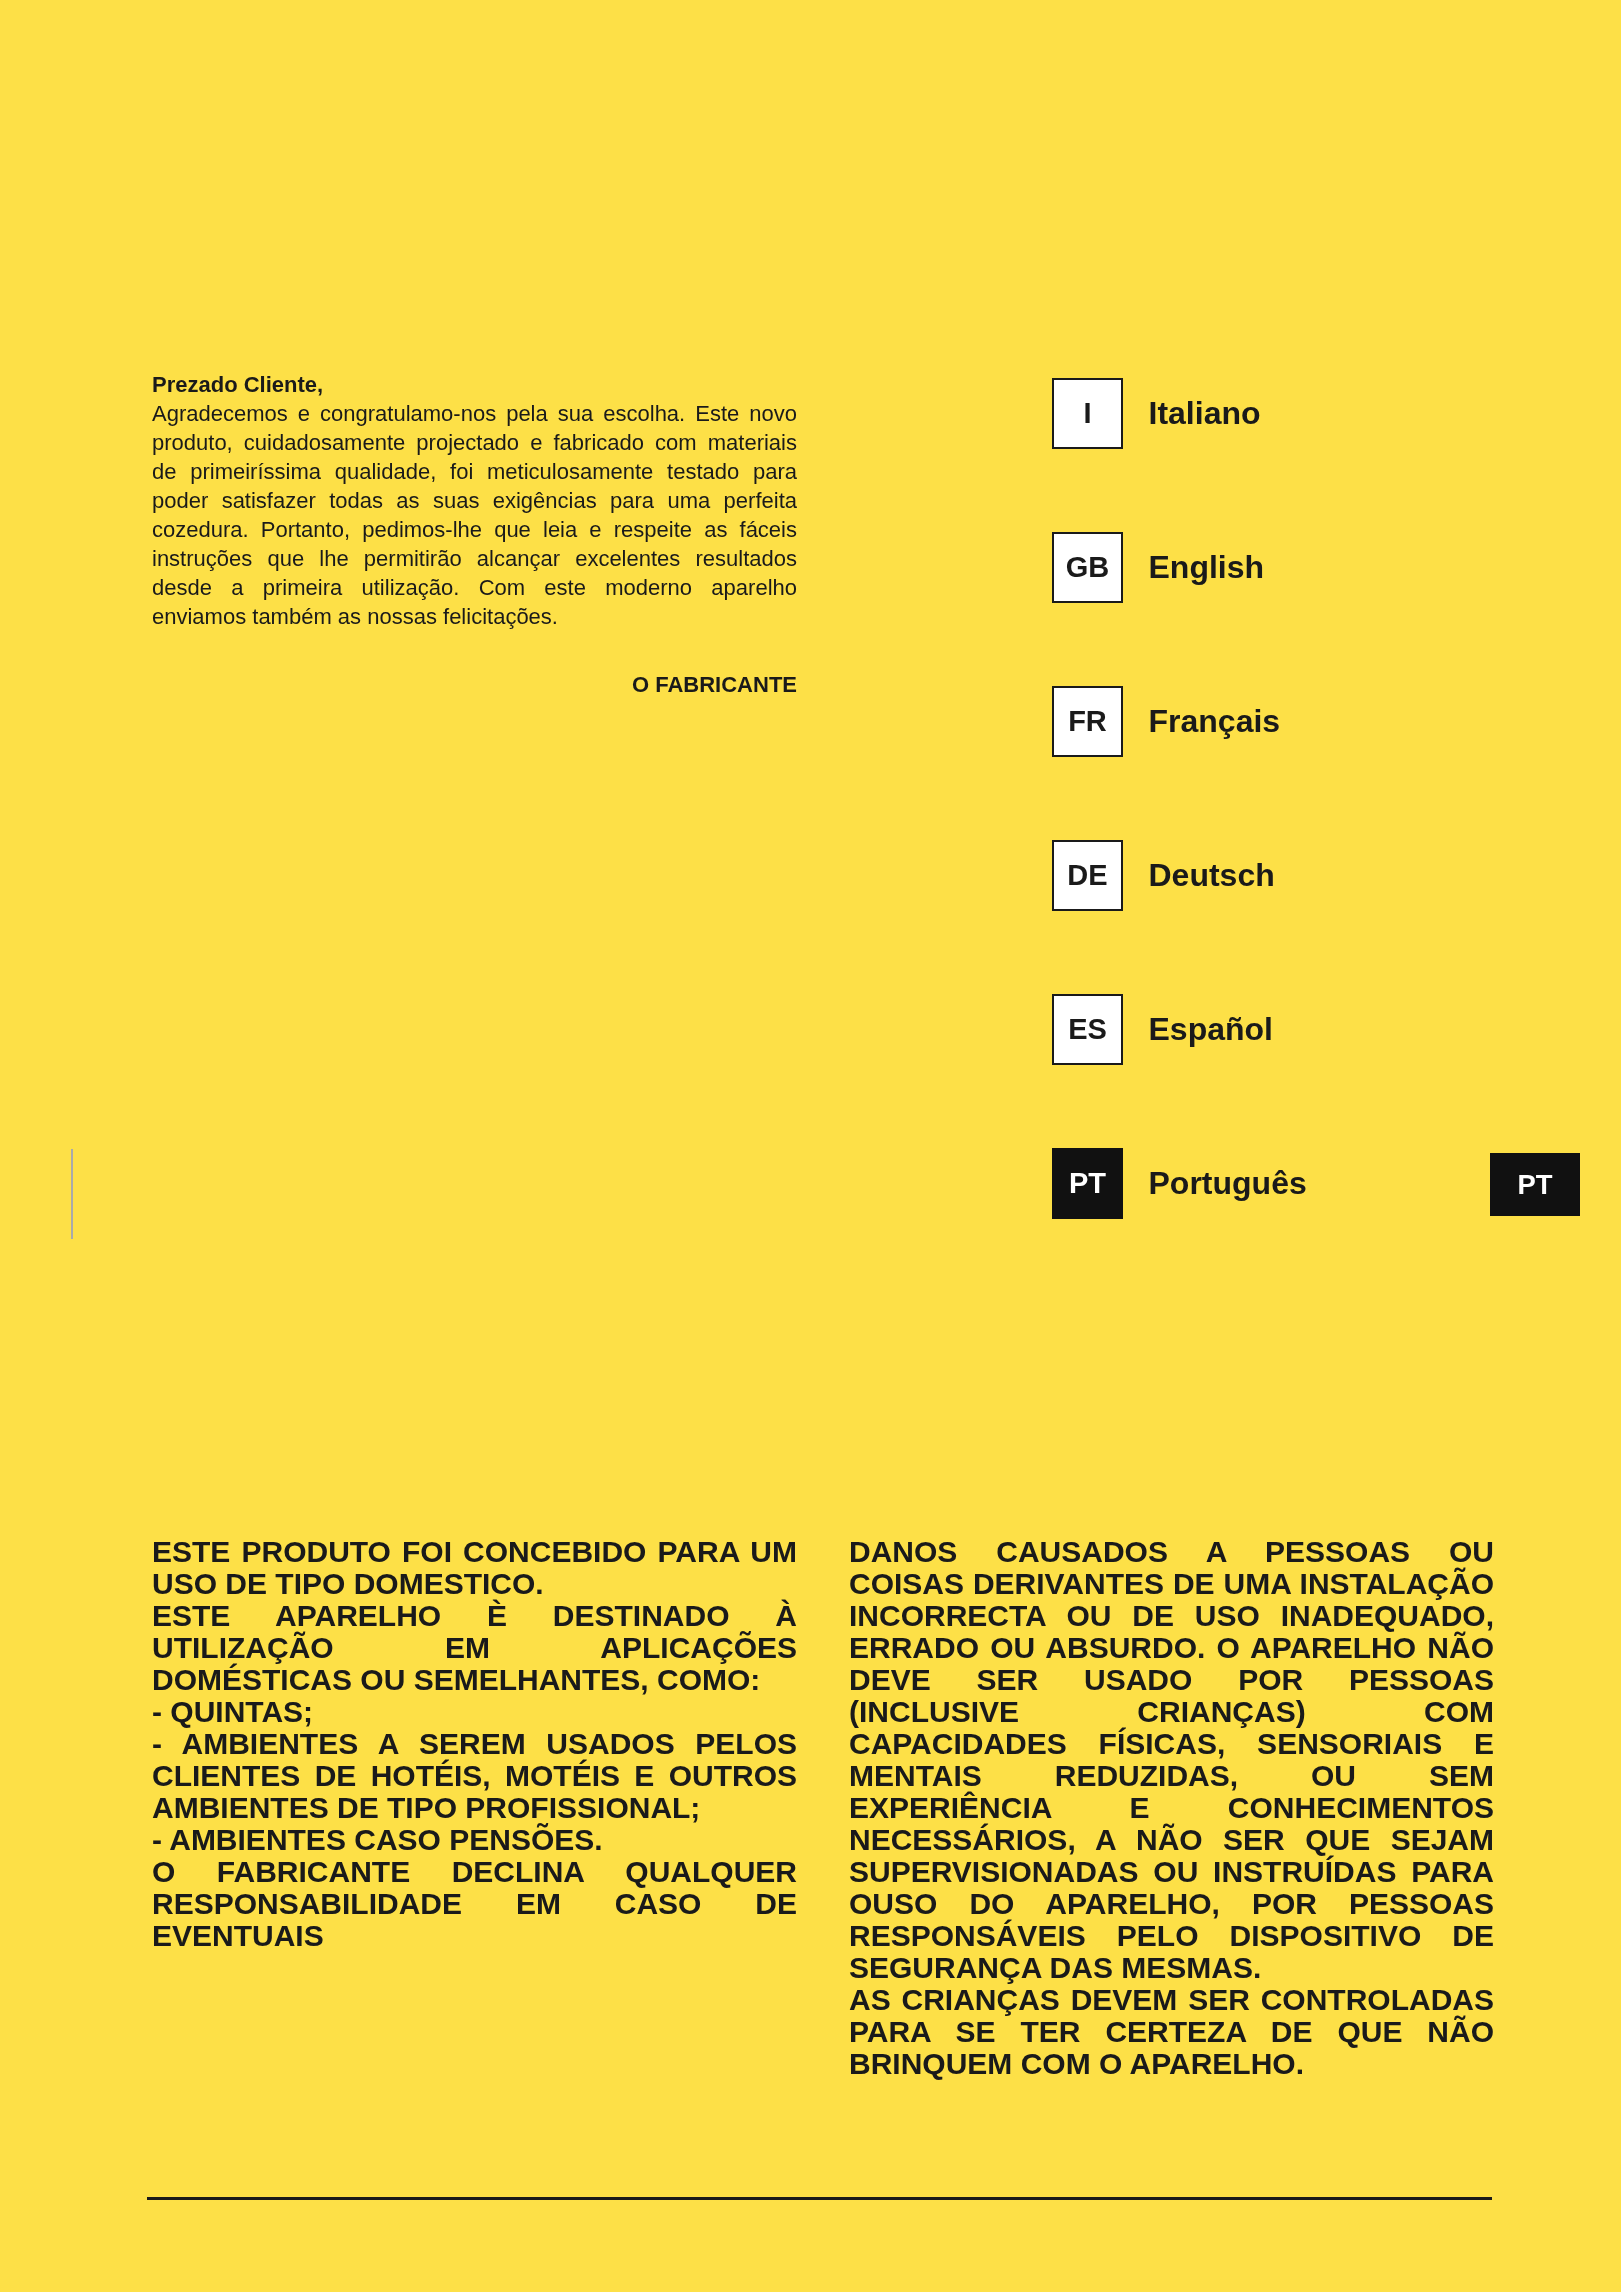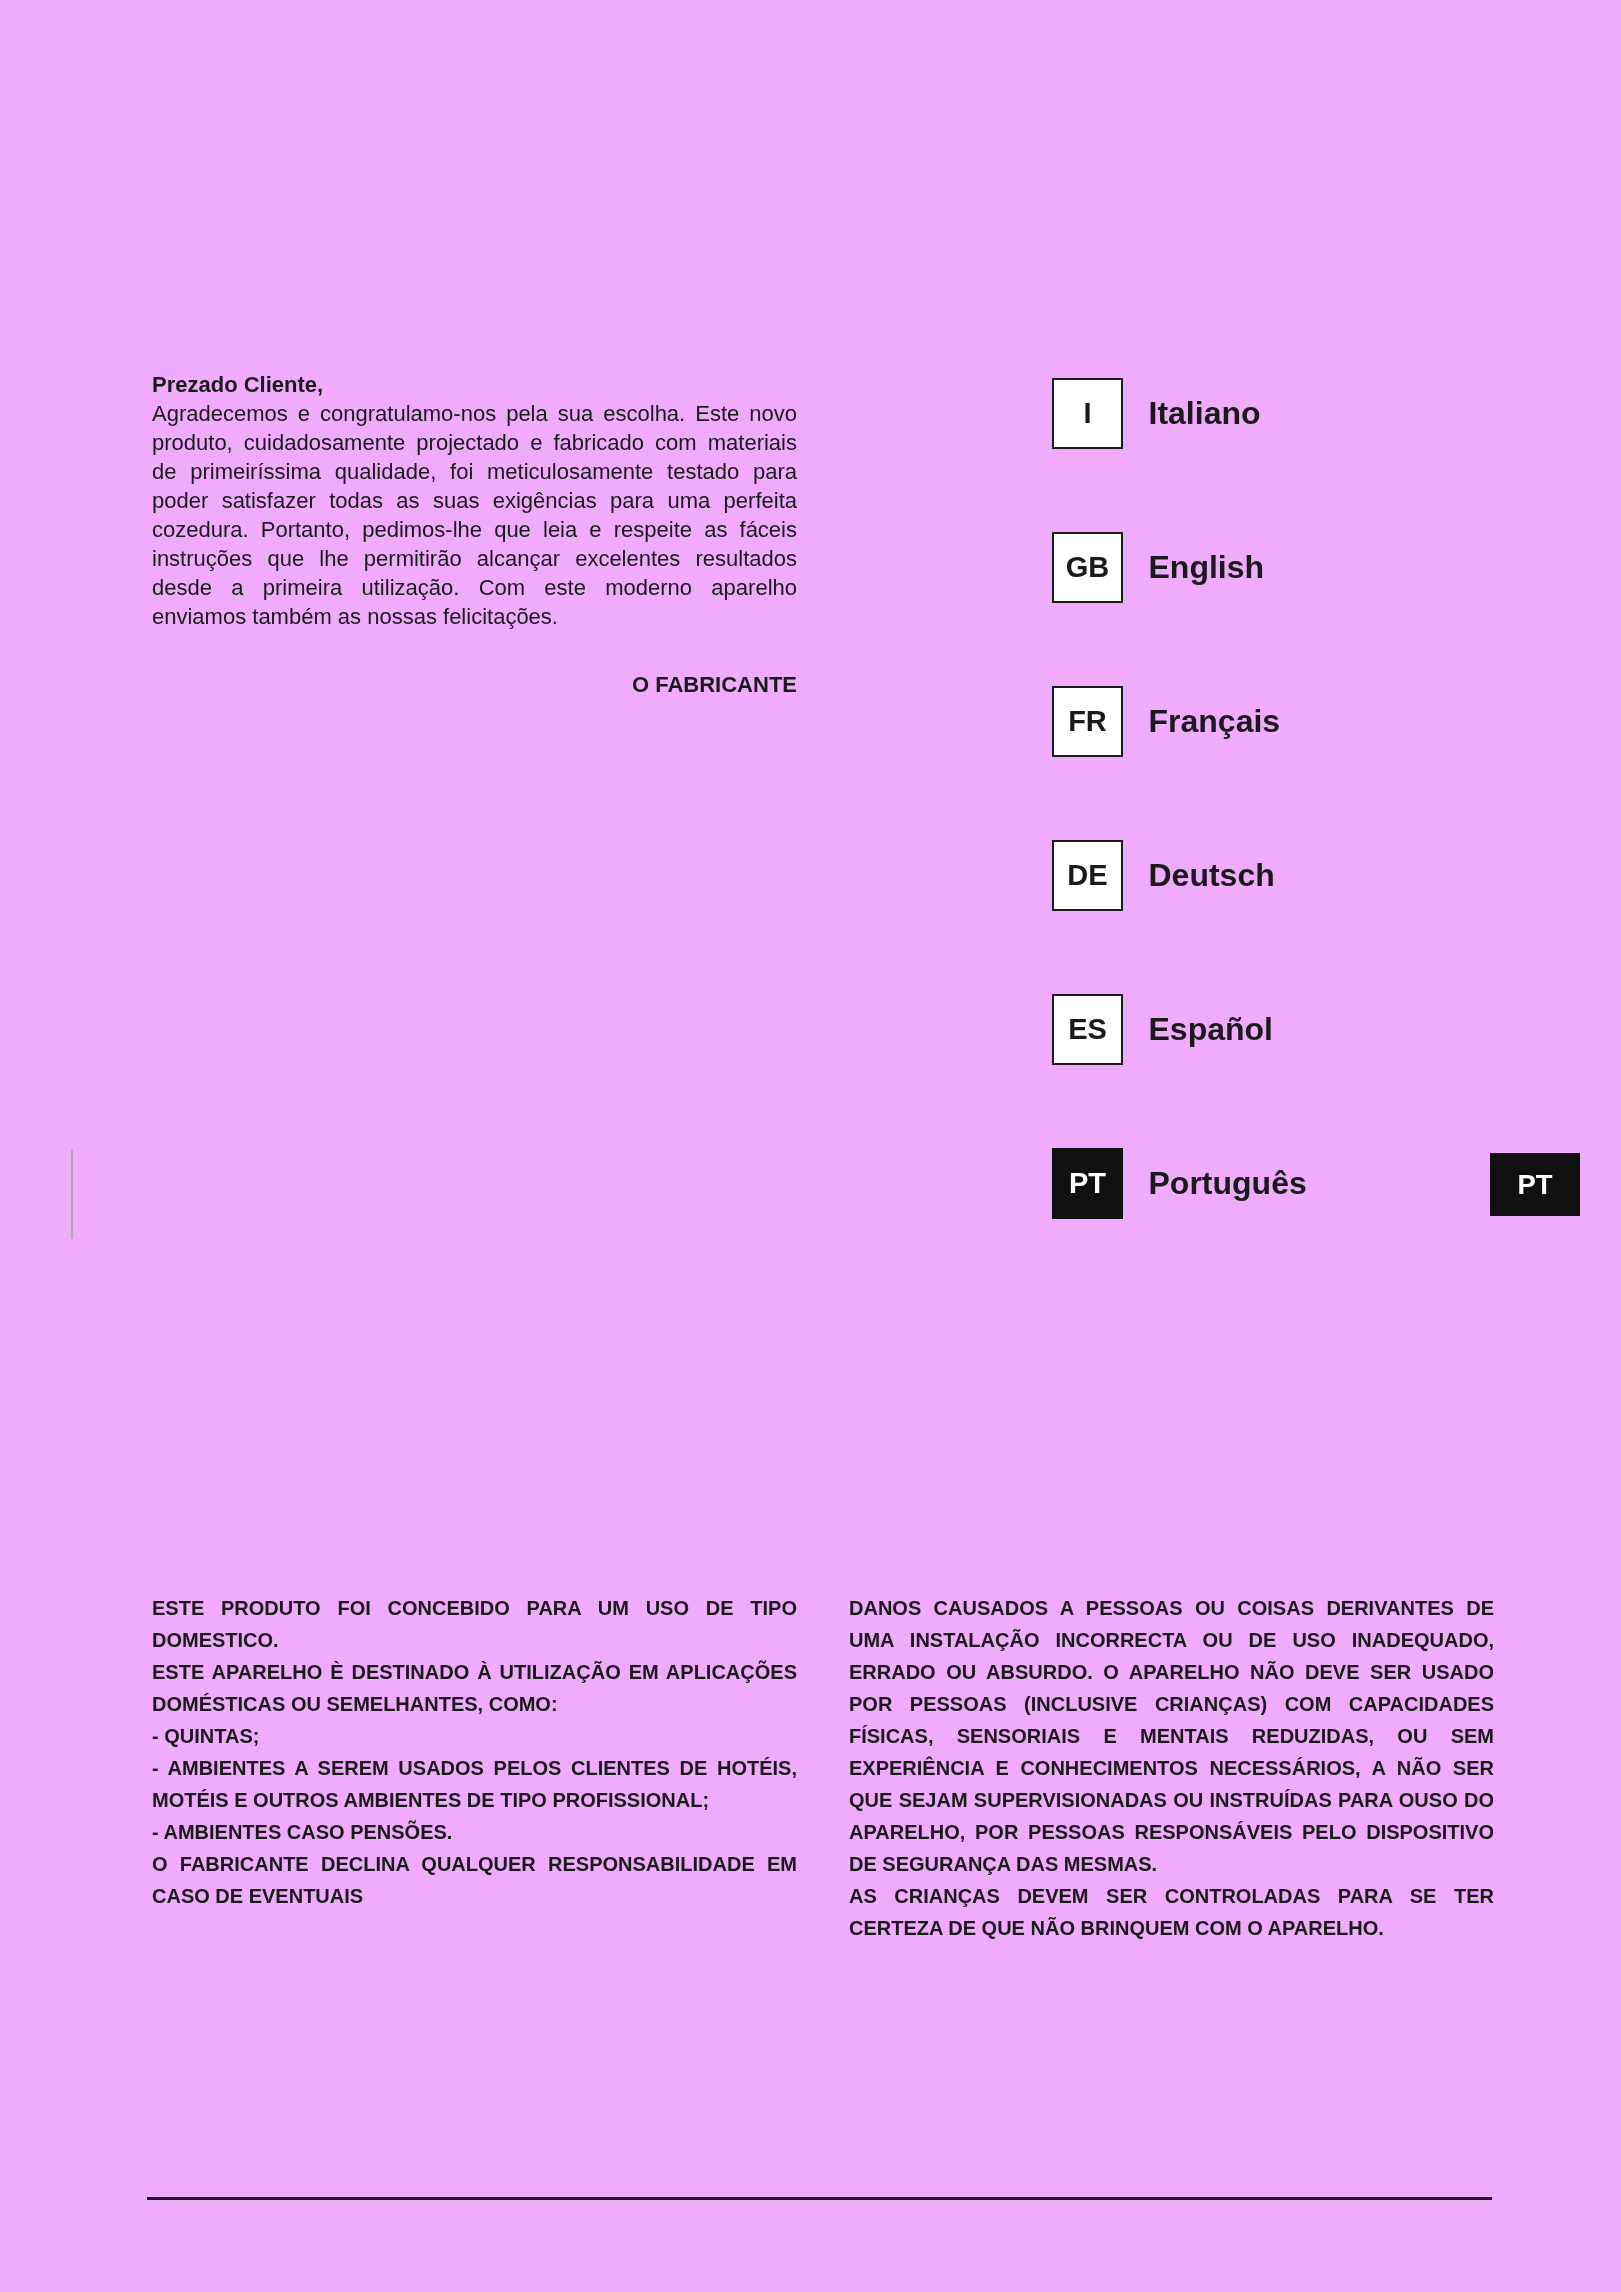--- a/index.html
+++ b/index.html
@@ -4,21 +4,21 @@
 <style>
   html, body {
     margin: 0;
     padding: 0;
     background: #ffffff;
   }
   .page {
     position: relative;
     width: 1621px;
     height: 2293px;
-    background: #f0abfc;
+    background: #fde047;
     font-family: "Liberation Sans", sans-serif;
     color: #1a1a1a;
     overflow: hidden;
   }
 
   
   .crop-mark {
     position: absolute;
     left: 71px;
     top: 1149px;
@@ -95,23 +95,23 @@
     font-size: 27.4px;
     font-weight: bold;
     display: flex;
     align-items: center;
     justify-content: center;
   }
 
   
   .warn-col {
     position: absolute;
-    top: 1592px;
+    top: 1536px;
     width: 645px;
-    font-size: 20px;
+    font-size: 30px;
     line-height: 32px;
     font-weight: bold;
     text-align: justify;
   }
   .warn-col p { margin: 0; }
   .col-left  { left: 152px; }
   .col-right { left: 849px; }
 
   
   .footer-rule {

